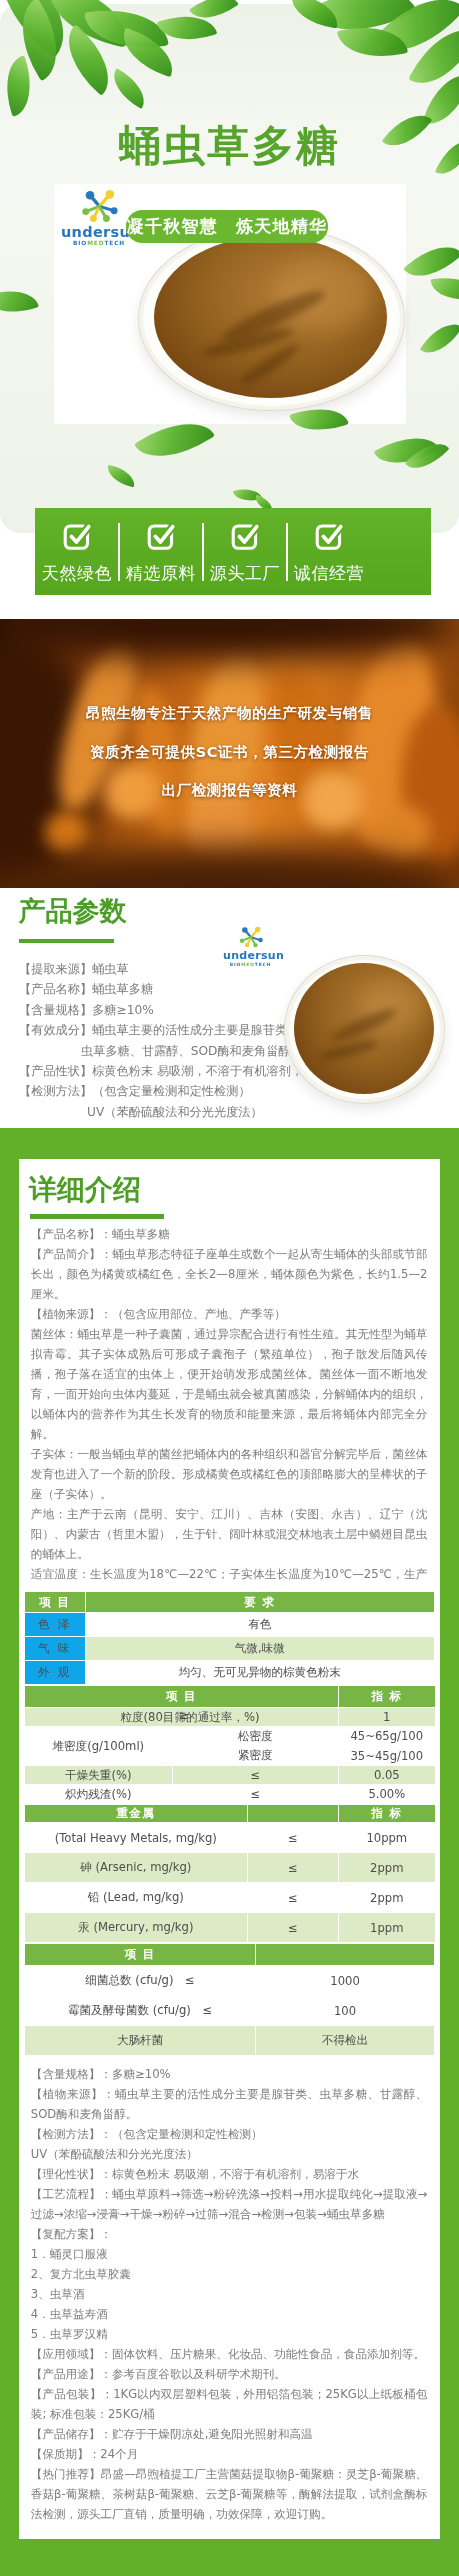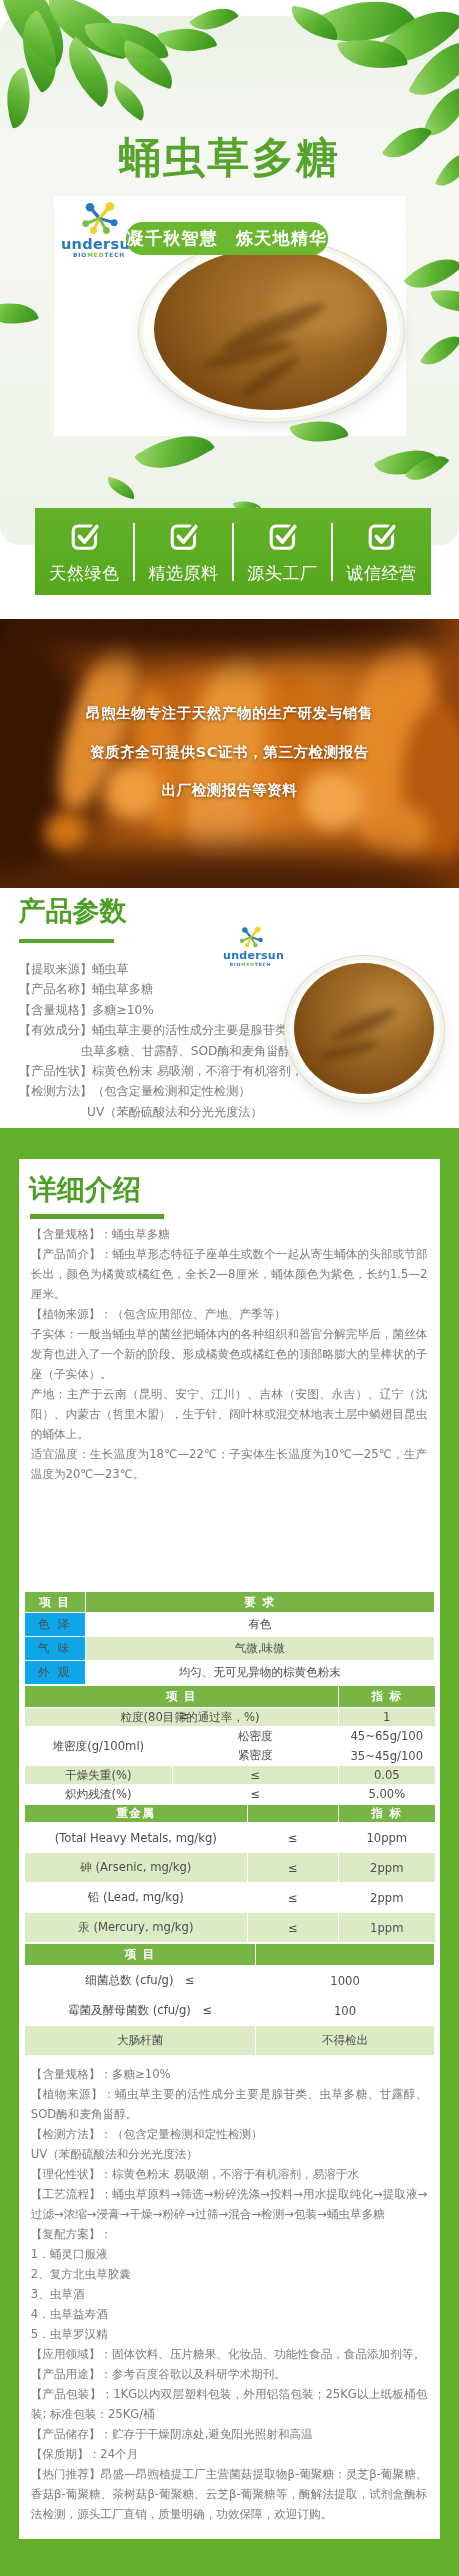--- a/index.html
+++ b/index.html
@@ -2,21 +2,21 @@
 <html style="font-size:9.3px"><head>
 <meta charset="utf-8">
 <style>
   html,body{margin:0;padding:0;background:#cccccc;}
   #page{
     position:relative;width:459px;height:2576px;margin:0 auto;
     overflow:hidden;background:#ffffff;
     font-family:"DejaVu Sans","Liberation Sans",sans-serif;
   }
   
-  .hero{position:absolute;left:0;top:16px;width:459px;height:529px;
+  .hero{position:absolute;left:0;top:4px;width:459px;height:529px;
     background:linear-gradient(180deg,#edf2e8 0%,#f6f9f3 30%,#f2f6ee 60%,#eef3ea 100%);border-radius:20px;}
   .leaf{position:absolute;background:linear-gradient(135deg,#9ad66a 0%,#5cb42e 45%,#2f8c12 100%);
     border-radius:6% 100% 6% 100%;opacity:.95;}
   .hero-title{position:absolute;left:0;top:114px;width:459px;text-align:center;
     font-size:42px;font-weight:bold;letter-spacing:2.3px;color:#56a42c;}
   .hero-pill{position:absolute;left:126px;top:206px;width:202px;height:33px;border-radius:16.3px;
     background:#6bb72f;color:#fff;font-size:17px;font-weight:bold;letter-spacing:1.2px;
     text-align:center;line-height:33px;z-index:6;}
   .photo-box{position:absolute;left:54px;top:180px;width:352px;height:240px;background:#ffffff;z-index:3;}
   .brand-block{position:absolute;text-align:center;}
@@ -25,21 +25,21 @@
   .plate{position:absolute;background:#fdfdfa;border:1.7px solid #dddbd0;border-radius:50%;
     box-shadow:inset 0 0 0 4.1px #f4f3ec,0 5.8px 11.6px rgba(40,40,20,.10);}
   .powder{position:absolute;border-radius:50%;
     background:radial-gradient(ellipse at 58% 36%,#b07b36 0%,#9a6722 38%,#7d4c14 72%,#613808 100%);
     overflow:hidden;}
   .streak{position:absolute;background:#4f2c06;opacity:.45;filter:blur(3.5px);border-radius:50%;}
   .glow{position:absolute;background:#c89045;opacity:.5;filter:blur(10.5px);border-radius:50%;}
   
   .feature-bar{position:absolute;left:35px;top:508px;width:396px;height:87px;z-index:7;
     background:linear-gradient(180deg,#63b22a 0%,#56a71d 100%);display:flex;}
-  .feature-cell{position:relative;width:99px;height:87px;text-align:center;}
+  .feature-cell{position:relative;width:84px;height:87px;text-align:center;}
   .feature-cell + .feature-cell::before{content:"";position:absolute;left:-1.2px;top:14.5px;width:2.3px;height:58px;background:#ffffff;}
   .feature-icon{position:absolute;left:50%;top:12.8px;transform:translateX(-50%);}
   .feature-label{position:absolute;left:0;top:54px;width:100%;color:#fff;font-size:17px;letter-spacing:0.6px;}
   
   .banner{position:absolute;left:0;top:619px;width:459px;height:269px;overflow:hidden;
     background:linear-gradient(100deg,#2e1203 0%,#7c3a0b 16%,#c96a15 42%,#e08122 58%,#b65d10 80%,#7c3a08 100%);}
   .blob{position:absolute;border-radius:50%;filter:blur(8.1px);}
   .banner-line{position:absolute;left:0;width:459px;text-align:center;color:#fff;
     font-size:14.5px;font-weight:bold;letter-spacing:0.6px;text-shadow:0 1.2px 3.5px rgba(50,20,0,.6);z-index:5;}
   
@@ -245,23 +245,24 @@
       </div>
     </div>
   </div>
 
   <div class="green-wrap">
     <div class="card">
       <div class="section-heading" style="left:10.5px;top:11.6px;font-size:28px;">详细介绍</div>
       <div class="heading-underline" style="left:11.6px;top:55px;width:134px;height:4.7px;"></div>
 
       <div class="zone zone-intro">
-        <p class="detail-p">【含量规格】：蛹虫草多糖</p>
+        <p class="detail-p">【产品名称】：蛹虫草多糖</p>
         <p class="detail-p">【产品简介】：蛹虫草形态特征子座单生或数个一起从寄生蛹体的头部或节部长出，颜色为橘黄或橘红色，全长2—8厘米，蛹体颜色为紫色，长约1.5—2厘米。</p>
         <p class="detail-p">【植物来源】：（包含应用部位、产地、产季等）</p>
+        <p class="detail-p">菌丝体：蛹虫草是一种子囊菌，通过异宗配合进行有性生殖。其无性型为蛹草拟青霉。其子实体成熟后可形成子囊孢子（繁殖单位），孢子散发后随风传播，孢子落在适宜的虫体上，便开始萌发形成菌丝体。菌丝体一面不断地发育，一面开始向虫体内蔓延，于是蛹虫就会被真菌感染，分解蛹体内的组织，以蛹体内的营养作为其生长发育的物质和能量来源，最后将蛹体内部完全分解。</p>
         <p class="detail-p">子实体：一般当蛹虫草的菌丝把蛹体内的各种组织和器官分解完毕后，菌丝体发育也进入了一个新的阶段。形成橘黄色或橘红色的顶部略膨大的呈棒状的子座（子实体）。</p>
         <p class="detail-p">产地：主产于云南（昆明、安宁、江川）、吉林（安图、永吉）、辽宁（沈阳）、内蒙古（哲里木盟），生于针、阔叶林或混交林地表土层中鳞翅目昆虫的蛹体上。</p>
         <p class="detail-p">适宜温度：生长温度为18℃—22℃；子实体生长温度为10℃—25℃，生产温度为20℃—23℃。</p>
 
       </div>
 
       <div class="zone zone-tables">
 
         <table class="qtab">
           <colgroup>

